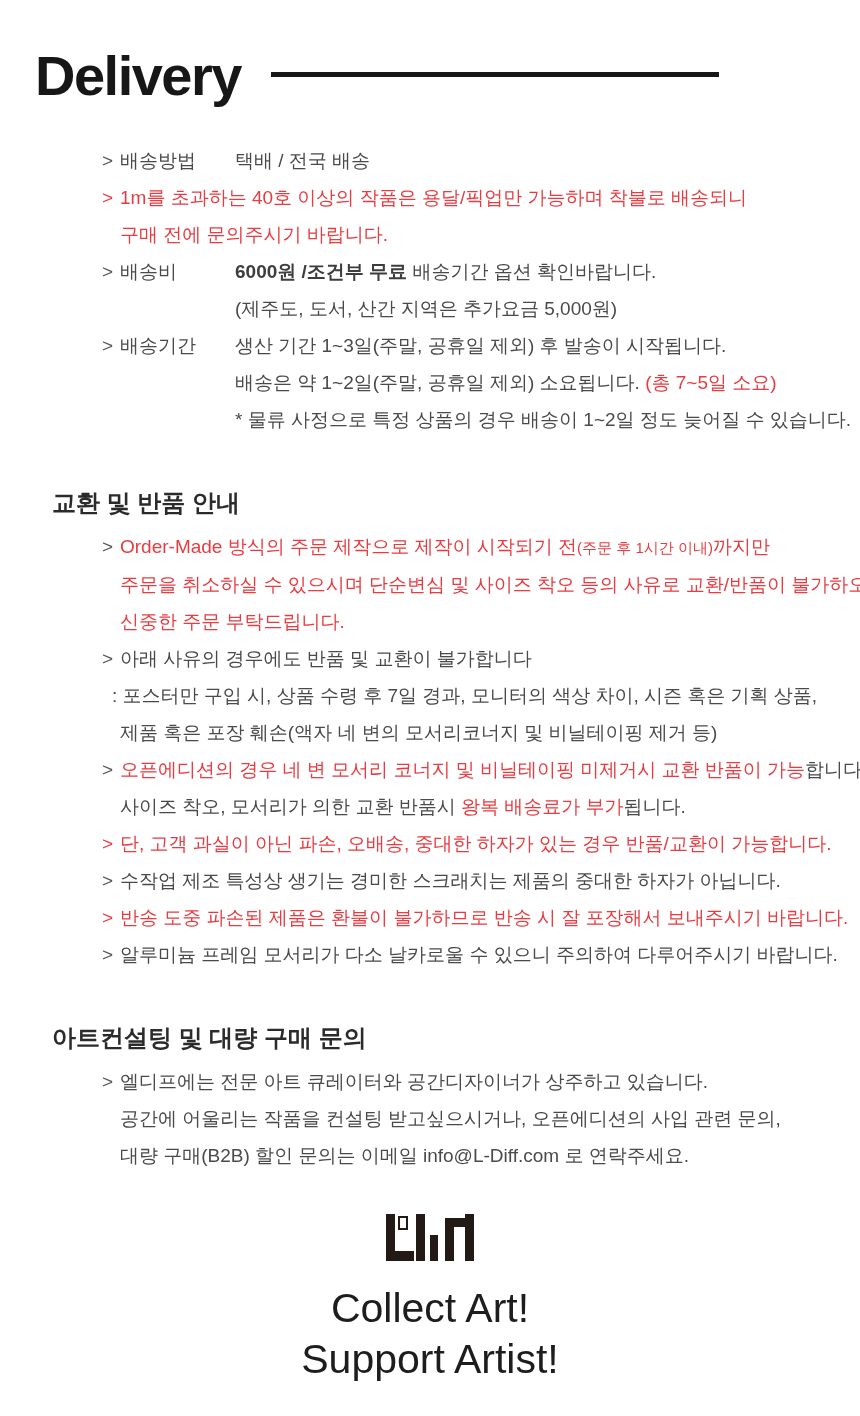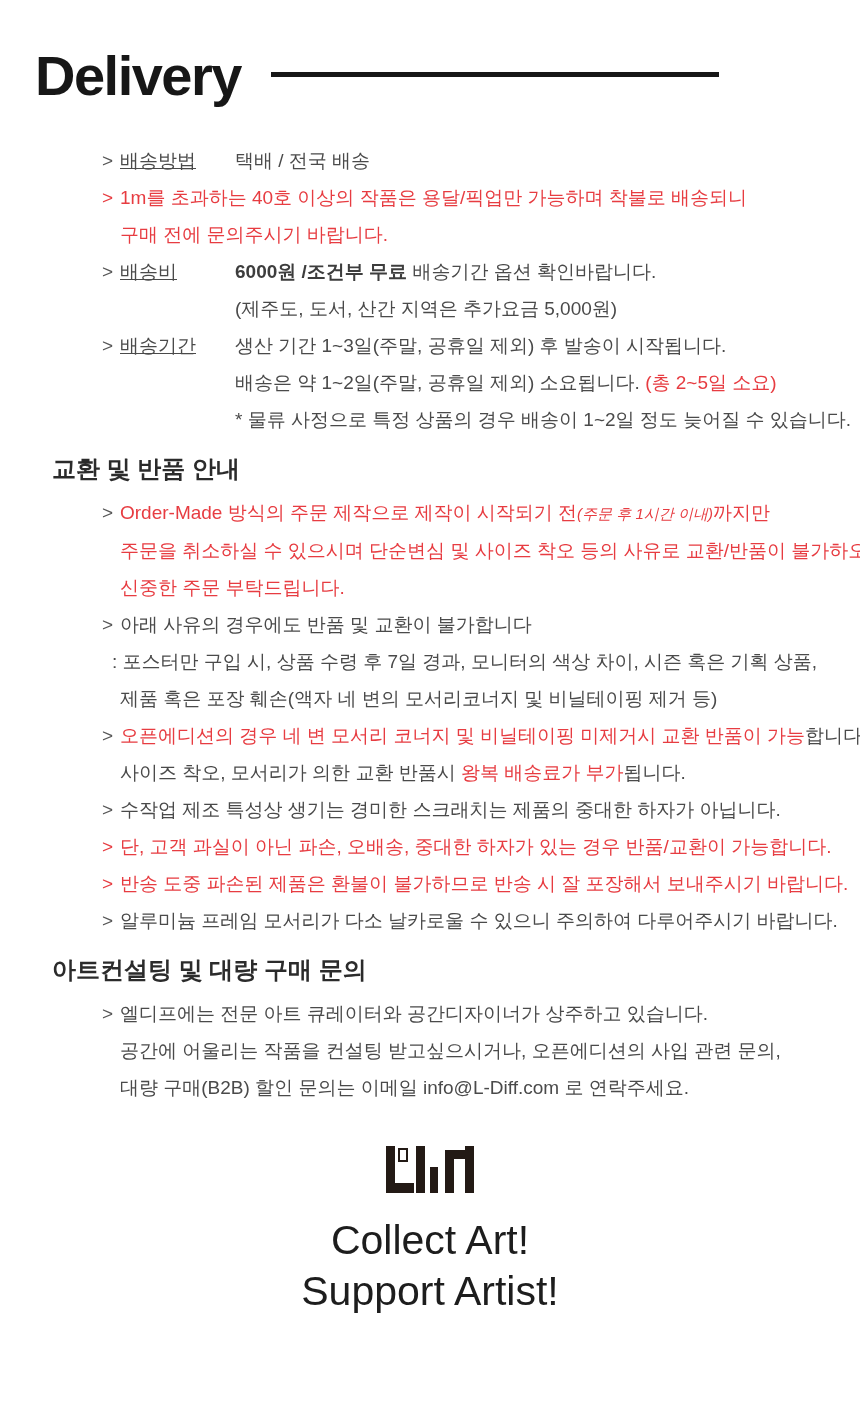--- a/index.html
+++ b/index.html
@@ -12,32 +12,32 @@
   
   .header{padding:10px 0 0 35px;margin-top:36px;}
   .title-row{display:flex;align-items:center;}
   .title{
     font-size:56px;font-weight:700;color:var(--ink);
     letter-spacing:-1.5px;line-height:60px;white-space:nowrap;
   }
   .rule{width:448px;height:5px;background:var(--ink);margin-left:30px;margin-top:-4px;}
   
   .sections{padding-left:50px;margin-top:36px;}
-  section.sec + section.sec{margin-top:16px;}
+  section.sec + section.sec{margin-top:50px;}
   .sec-h{font-size:24px;font-weight:700;color:#2b2b2b;margin:0 0 10px 2px;line-height:30px;}
   .line{font-size:19px;line-height:37px;padding-left:52px;white-space:nowrap;}
   .marker{display:inline-block;width:18px;color:#565656;}
   .marker.red{color:var(--red);}
-  .lbl{display:inline-block;width:115px;text-decoration:underline;}
+  .lbl{display:inline-block;width:115px;}
   .cont{padding-left:70px;}
   .cont.ind-value{padding-left:185px;}
   .cont.ind-colon{padding-left:62px;}
   .seg.red{color:var(--red);}
   .seg.bold{font-weight:700;color:#3d3d3d;}
-  .seg.small{font-size:15px;font-style:italic;}
+  .seg.small{font-size:15px;}
   
   .footer{margin-top:40px;text-align:center;}
   .logo{position:relative;width:88px;height:47px;margin:0 auto;}
   .logo .bar{position:absolute;background:#231a15;}
   .lg-stem{left:0;top:0;width:9px;height:47px;}
   .lg-foot{left:0;top:37px;width:28px;height:10px;}
   .lg-sq{position:absolute;left:12px;top:2px;width:10px;height:14px;background:#fff;border:2px solid #231a15;}
   .lg-b3{left:30px;top:0;width:9px;height:47px;}
   .lg-b4{left:44px;top:21px;width:8px;height:26px;}
   .lg-pt{left:59px;top:4px;width:29px;height:9px;}
@@ -58,35 +58,35 @@
   </header>
 
   <main class="sections" id="sections">
       <section class="sec">
         <div class="line label"><span class="marker">&gt;</span><span class="lbl">배송방법</span><span class="seg">택배 / 전국 배송</span></div>
         <div class="line bullet"><span class="marker red">&gt;</span><span class="seg red">1m를 초과하는 40호 이상의 작품은 용달/픽업만 가능하며 착불로 배송되니</span></div>
         <div class="line cont ind-text"><span class="seg red">구매 전에 문의주시기 바랍니다.</span></div>
         <div class="line label"><span class="marker">&gt;</span><span class="lbl">배송비</span><span class="seg bold">6000원 /조건부 무료</span><span class="seg"> 배송기간 옵션 확인바랍니다.</span></div>
         <div class="line cont ind-value"><span class="seg">(제주도, 도서, 산간 지역은 추가요금 5,000원)</span></div>
         <div class="line label"><span class="marker">&gt;</span><span class="lbl">배송기간</span><span class="seg">생산 기간 1~3일(주말, 공휴일 제외) 후 발송이 시작됩니다.</span></div>
-        <div class="line cont ind-value"><span class="seg">배송은 약 1~2일(주말, 공휴일 제외) 소요됩니다. </span><span class="seg red">(총 2~5일 소요)</span></div>
+        <div class="line cont ind-value"><span class="seg">배송은 약 1~2일(주말, 공휴일 제외) 소요됩니다. </span><span class="seg red">(총 7~5일 소요)</span></div>
         <div class="line cont ind-value"><span class="seg">* 물류 사정으로 특정 상품의 경우 배송이 1~2일 정도 늦어질 수 있습니다.</span></div>
       </section>
       <section class="sec">
         <h2 class="sec-h">교환 및 반품 안내</h2>
         <div class="line bullet"><span class="marker">&gt;</span><span class="seg red">Order-Made 방식의 주문 제작으로 제작이 시작되기 전</span><span class="seg red small">(주문 후 1시간 이내)</span><span class="seg red">까지만</span></div>
         <div class="line cont ind-text"><span class="seg red">주문을 취소하실 수 있으시며 단순변심 및 사이즈 착오 등의 사유로 교환/반품이 불가하오니</span></div>
         <div class="line cont ind-text"><span class="seg red">신중한 주문 부탁드립니다.</span></div>
         <div class="line bullet"><span class="marker">&gt;</span><span class="seg">아래 사유의 경우에도 반품 및 교환이 불가합니다</span></div>
         <div class="line cont ind-colon"><span class="seg">: 포스터만 구입 시, 상품 수령 후 7일 경과, 모니터의 색상 차이, 시즌 혹은 기획 상품,</span></div>
         <div class="line cont ind-text"><span class="seg">제품 혹은 포장 훼손(액자 네 변의 모서리코너지 및 비닐테이핑 제거 등)</span></div>
         <div class="line bullet"><span class="marker">&gt;</span><span class="seg red">오픈에디션의 경우 네 변 모서리 코너지 및 비닐테이핑 미제거시 교환 반품이 가능</span><span class="seg">합니다.</span></div>
         <div class="line cont ind-text"><span class="seg">사이즈 착오, 모서리가 의한 교환 반품시 </span><span class="seg red">왕복 배송료가 부가</span><span class="seg">됩니다.</span></div>
+        <div class="line bullet"><span class="marker red">&gt;</span><span class="seg red">단, 고객 과실이 아닌 파손, 오배송, 중대한 하자가 있는 경우 반품/교환이 가능합니다.</span></div>
         <div class="line bullet"><span class="marker">&gt;</span><span class="seg">수작업 제조 특성상 생기는 경미한 스크래치는 제품의 중대한 하자가 아닙니다.</span></div>
-        <div class="line bullet"><span class="marker red">&gt;</span><span class="seg red">단, 고객 과실이 아닌 파손, 오배송, 중대한 하자가 있는 경우 반품/교환이 가능합니다.</span></div>
         <div class="line bullet"><span class="marker red">&gt;</span><span class="seg red">반송 도중 파손된 제품은 환불이 불가하므로 반송 시 잘 포장해서 보내주시기 바랍니다.</span></div>
         <div class="line bullet"><span class="marker">&gt;</span><span class="seg">알루미늄 프레임 모서리가 다소 날카로울 수 있으니 주의하여 다루어주시기 바랍니다.</span></div>
       </section>
       <section class="sec">
         <h2 class="sec-h">아트컨설팅 및 대량 구매 문의</h2>
         <div class="line bullet"><span class="marker">&gt;</span><span class="seg">엘디프에는 전문 아트 큐레이터와 공간디자이너가 상주하고 있습니다.</span></div>
         <div class="line cont ind-text"><span class="seg">공간에 어울리는 작품을 컨설팅 받고싶으시거나, 오픈에디션의 사입 관련 문의,</span></div>
         <div class="line cont ind-text"><span class="seg">대량 구매(B2B) 할인 문의는 이메일 info@L-Diff.com 로 연락주세요.</span></div>
       </section>
     </main>

